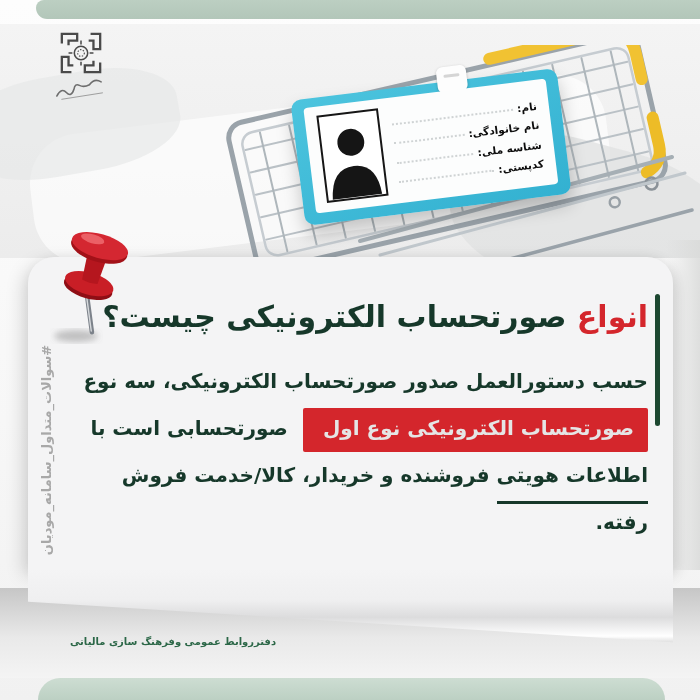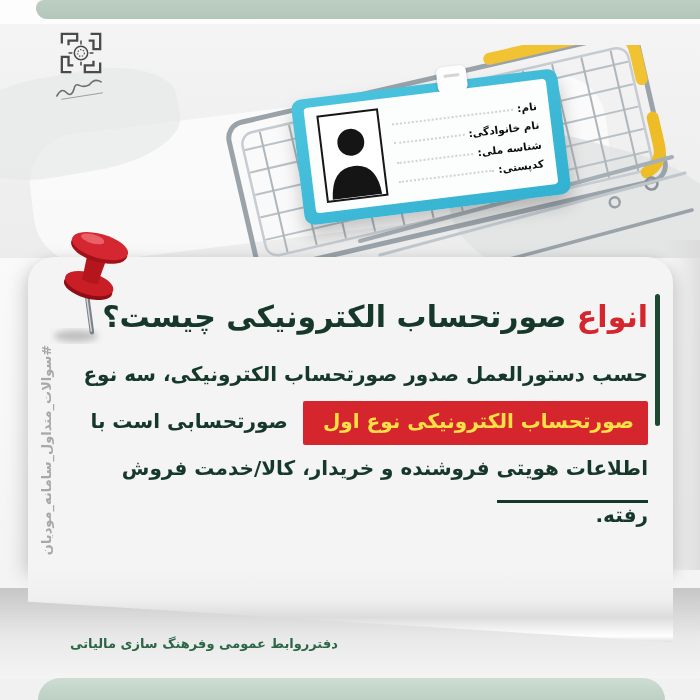--- a/index.html
+++ b/index.html
@@ -50,37 +50,37 @@
     box-shadow:-5px 6px 18px rgba(0,0,0,.15),5px 4px 14px rgba(0,0,0,.10);z-index:3;}
   .curl{position:absolute;left:28px;top:569px;width:645px;height:78px;z-index:3;
     background:linear-gradient(to bottom,#f4f4f5 0%,#efeff0 40%,#dcdcdd 62%,#ffffff 86%,#c8c8c8 100%);
     clip-path:polygon(0 0,100% 0,100% 94%,0 42%);
     filter:drop-shadow(0 7px 7px rgba(0,0,0,.28));}
   .below-strip{position:absolute;left:0;top:588px;width:700px;height:90px;
     background:linear-gradient(to bottom,#c6c6c6 0%,#e9e9e9 55%,#f4f4f4 100%);z-index:1;}
   
   .text-block{position:absolute;right:52px;top:292px;width:580px;direction:rtl;
     text-align:right;color:#16382a;font-weight:700;z-index:5;}
-  .title{font-size:30px;line-height:50px;margin-bottom:9px;letter-spacing:-.5px;}
+  .title{font-size:30px;line-height:50px;margin-bottom:16px;letter-spacing:-.5px;}
   .accent{color:#d4262c;}
   .bline{font-size:20px;line-height:47px;letter-spacing:-.3px;}
-  .redbox{display:inline-block;background:#d4262c;color:#fde047;
+  .redbox{display:inline-block;background:#d4262c;color:#e5e5e5;
     padding:2px 14px 6px 20px;border-radius:2px;line-height:36px;margin-left:8px;}
-  .uline{border-bottom:3px solid #16382a;padding-bottom:20px;}
+  .uline{border-bottom:3px solid #16382a;padding-bottom:14px;}
   .accent-line{position:absolute;right:40px;top:294px;width:5px;height:132px;
     background:#1c4730;border-radius:3px;z-index:5;}
   
   .hashtag-wrap{position:absolute;left:46px;top:450px;width:0;height:0;z-index:6;}
   .hashtag{position:absolute;white-space:nowrap;direction:rtl;
     transform:translate(-50%,-50%) rotate(-90deg);
     font-size:13px;font-weight:600;color:#a8a8a8;}
   
   .pushpin{position:absolute;left:50px;top:224px;width:86px;height:124px;z-index:7;}
   
-  .footer{position:absolute;left:70px;top:636px;font-size:13px;font-weight:700;
+  .footer{position:absolute;left:70px;top:636px;font-size:10px;font-weight:700;
     color:#2b6747;direction:rtl;z-index:4;}
   
   .logo{position:absolute;left:58px;top:30px;width:46px;height:46px;z-index:3;}
   .logo-script{position:absolute;left:50px;top:79px;width:64px;height:20px;
     transform:rotate(-9deg);z-index:3;}
 </style>
 </head>
 <body>
 
 <div class="canvas">

